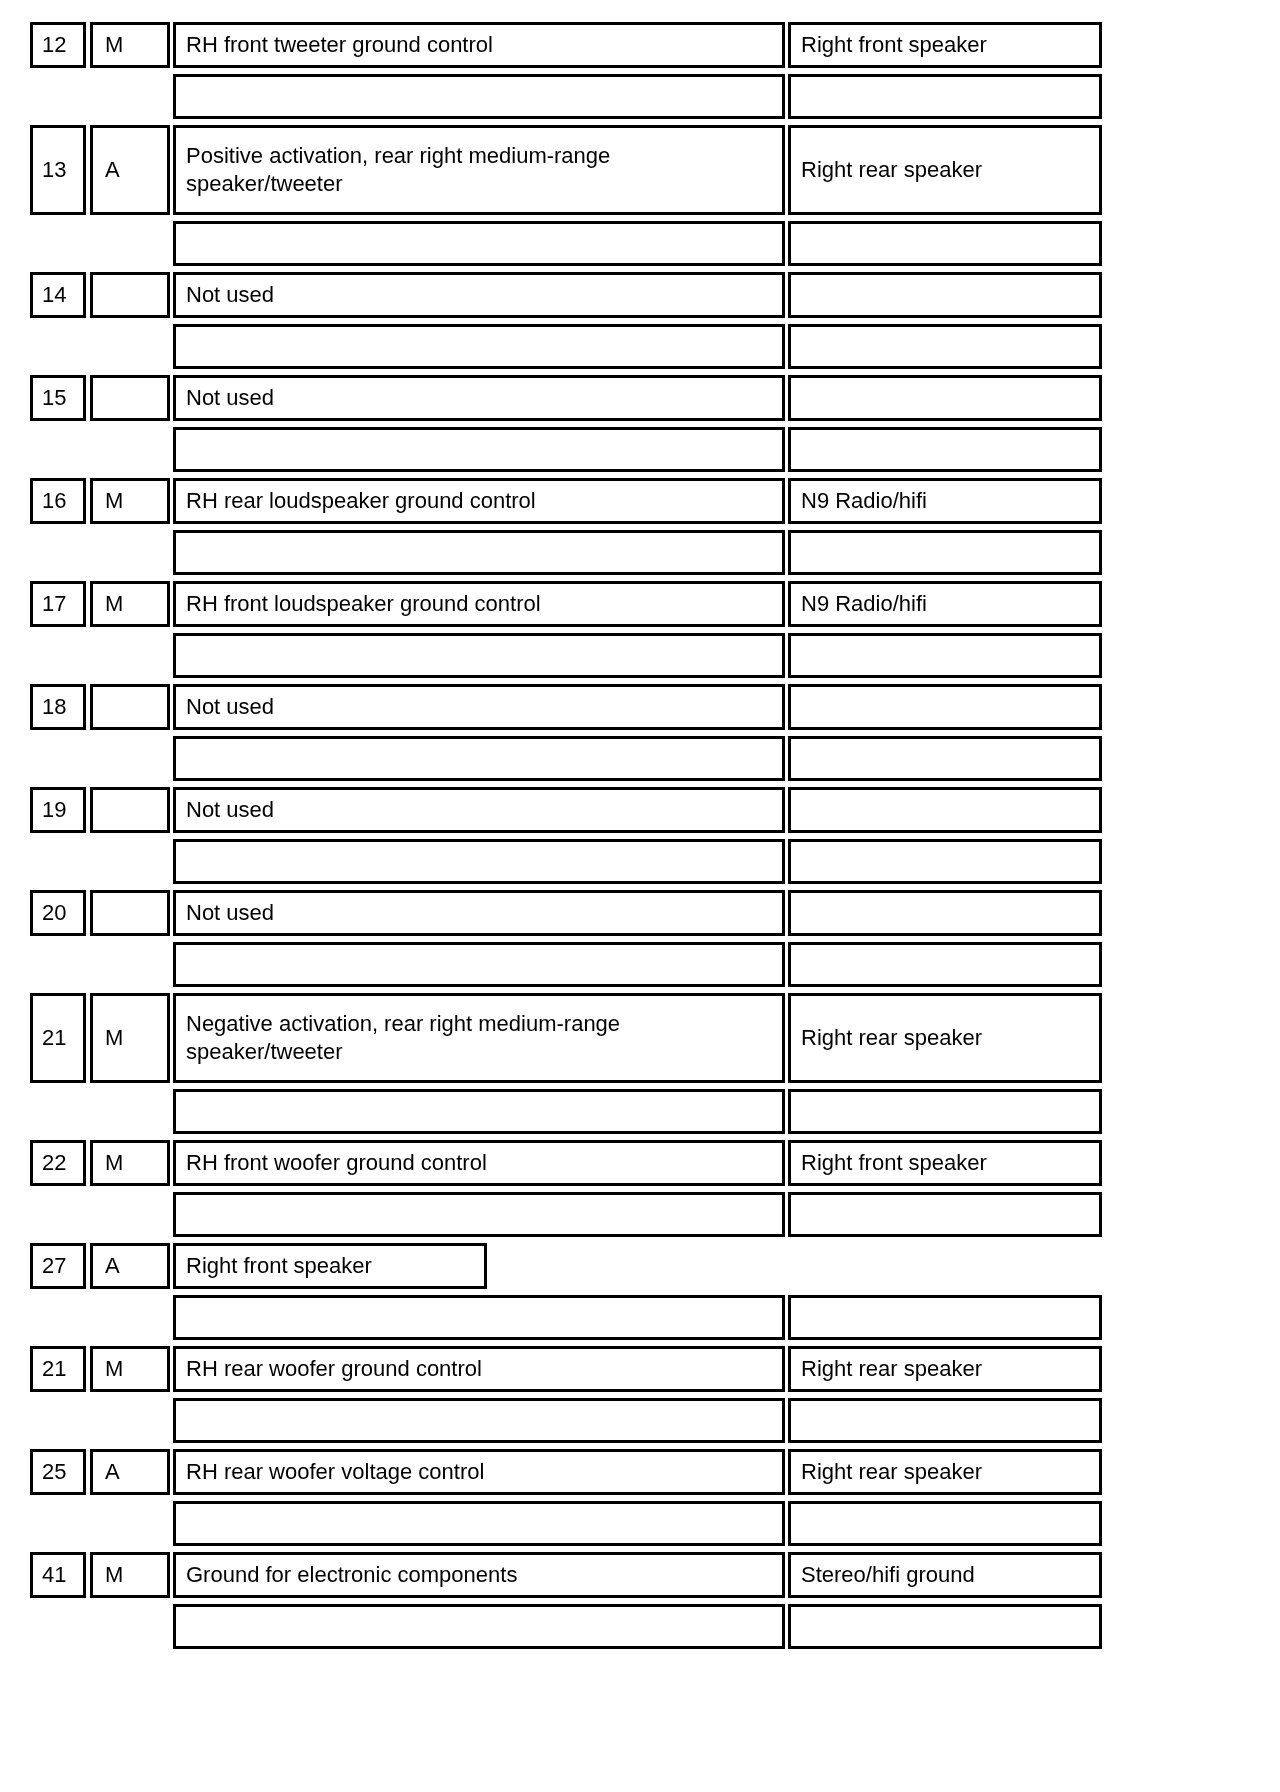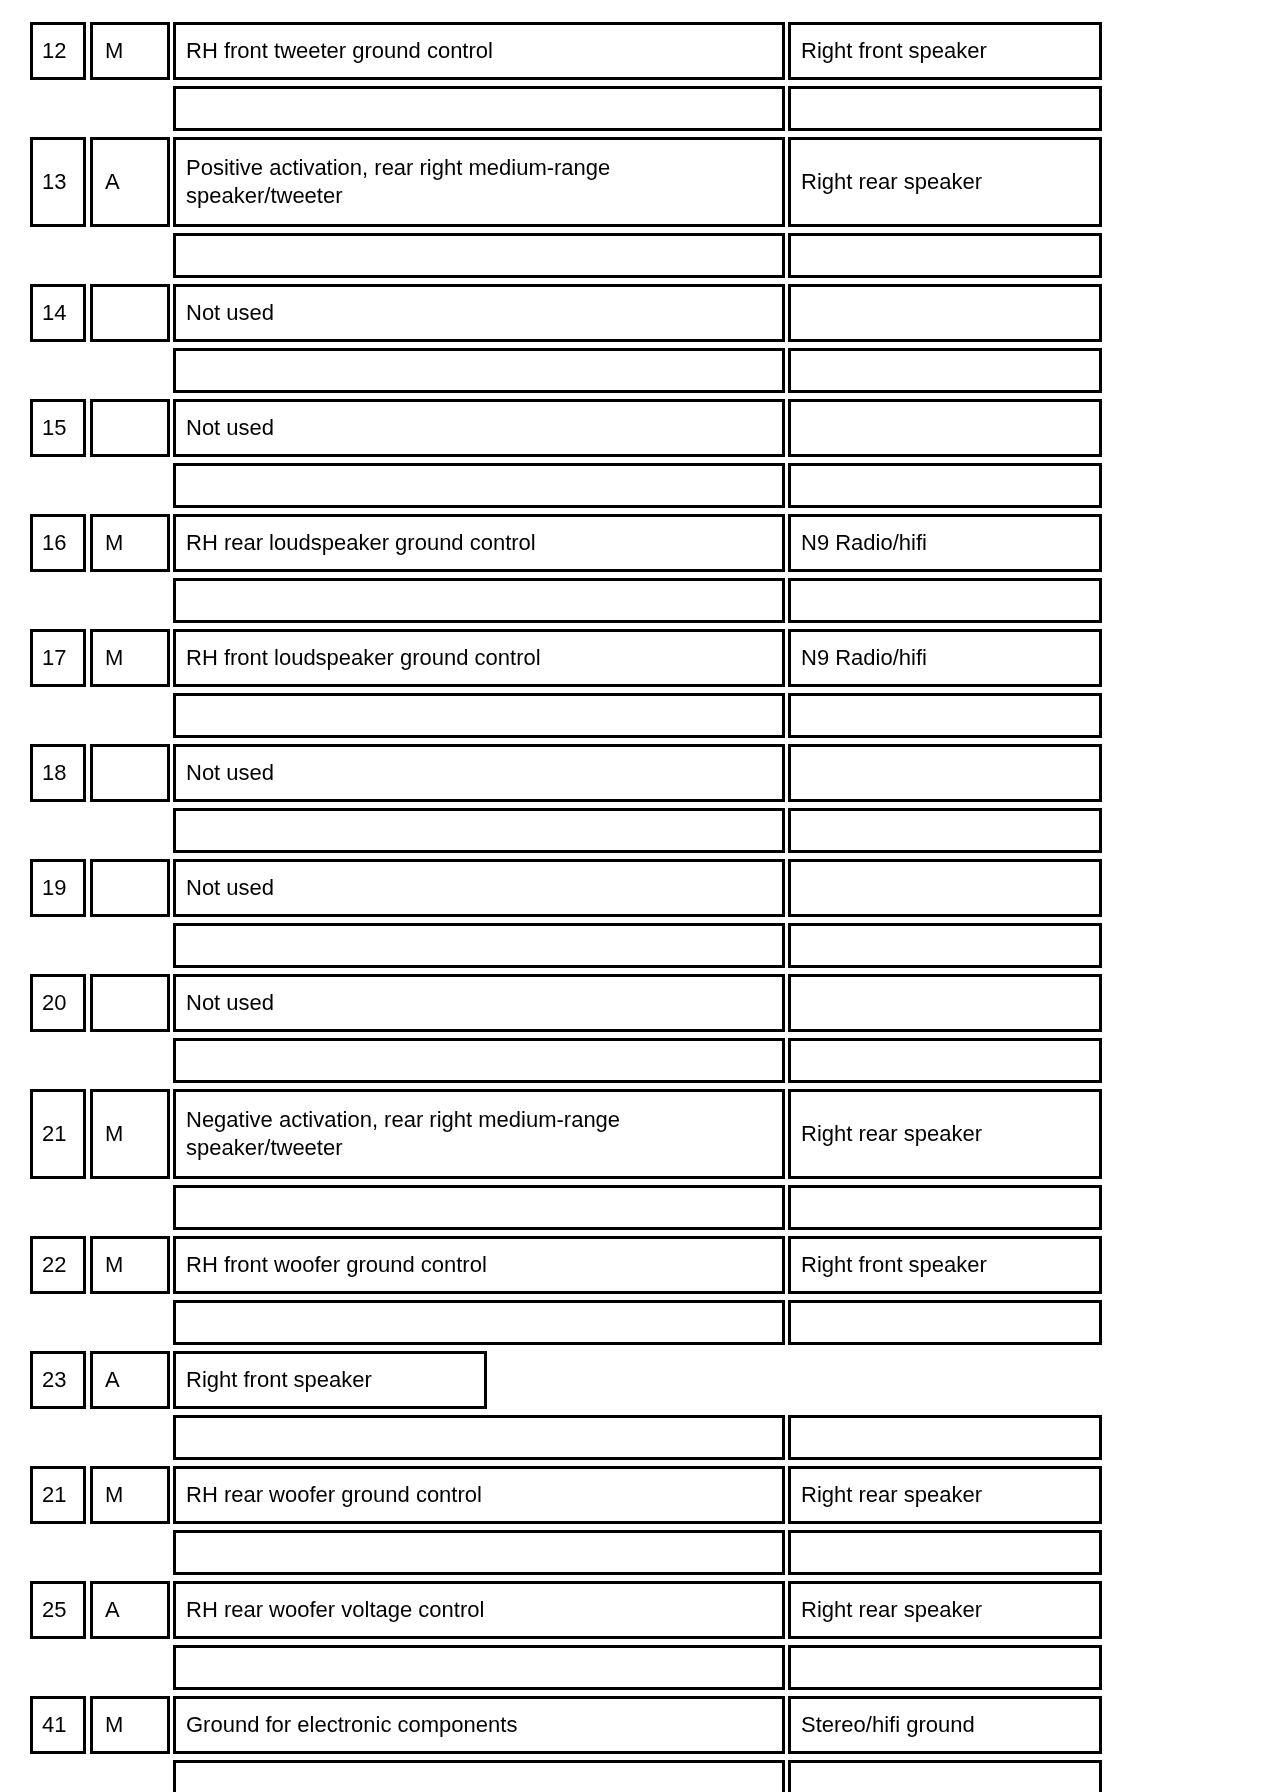--- a/index.html
+++ b/index.html
@@ -28,21 +28,21 @@
     background: #ffffff;
     display: flex;
     align-items: center;
     font-size: 22px;
     color: #000000;
   }
   .pin  { width: 56px;  margin-right: 4px; padding-left: 9px; }
   .type { width: 80px;  margin-right: 3px; padding-left: 12px; }
   .desc { width: 612px; margin-right: 3px; padding-left: 10px; padding-right: 12px; line-height: 28px; }
   .conn { width: 314px; padding-left: 10px; padding-right: 8px; }
-  .data-row .cell { height: 58px; }
+  .data-row .cell { height: 46px; }
   .data-row.tall .cell { height: 90px; }
   .spacer-row .cell { height: 45px; }
   .spacer-left { width: 143px; height: 45px; background: transparent; }
 </style>
 </head>
 <body>
 
 <div id="table">
     <div class="row data-row">
       <div class="cell pin">12</div>
@@ -159,21 +159,21 @@
       <div class="cell type">M</div>
       <div class="cell desc">RH front woofer ground control</div>
       <div class="cell conn">Right front speaker</div>
     </div>
     <div class="row spacer-row">
       <div class="spacer-left"></div>
       <div class="cell desc"></div>
       <div class="cell conn"></div>
     </div>
     <div class="row data-row">
-      <div class="cell pin">23</div>
+      <div class="cell pin">27</div>
       <div class="cell type">A</div>
       <div class="cell conn">Right front speaker</div>
     </div>
     <div class="row spacer-row">
       <div class="spacer-left"></div>
       <div class="cell desc"></div>
       <div class="cell conn"></div>
     </div>
     <div class="row data-row">
       <div class="cell pin">21</div>

